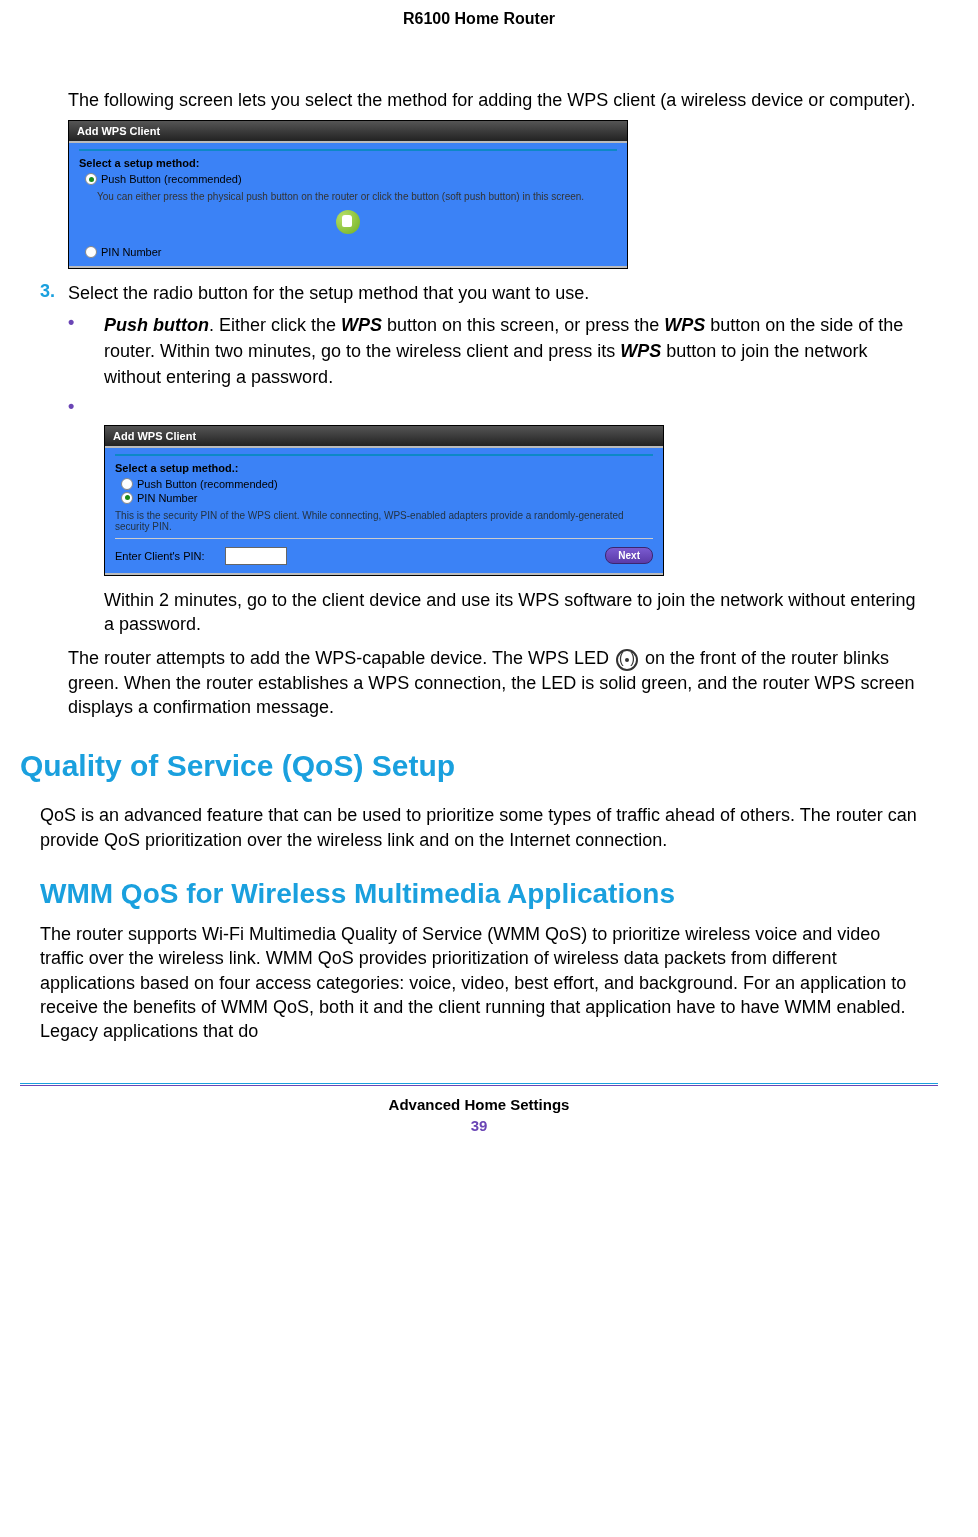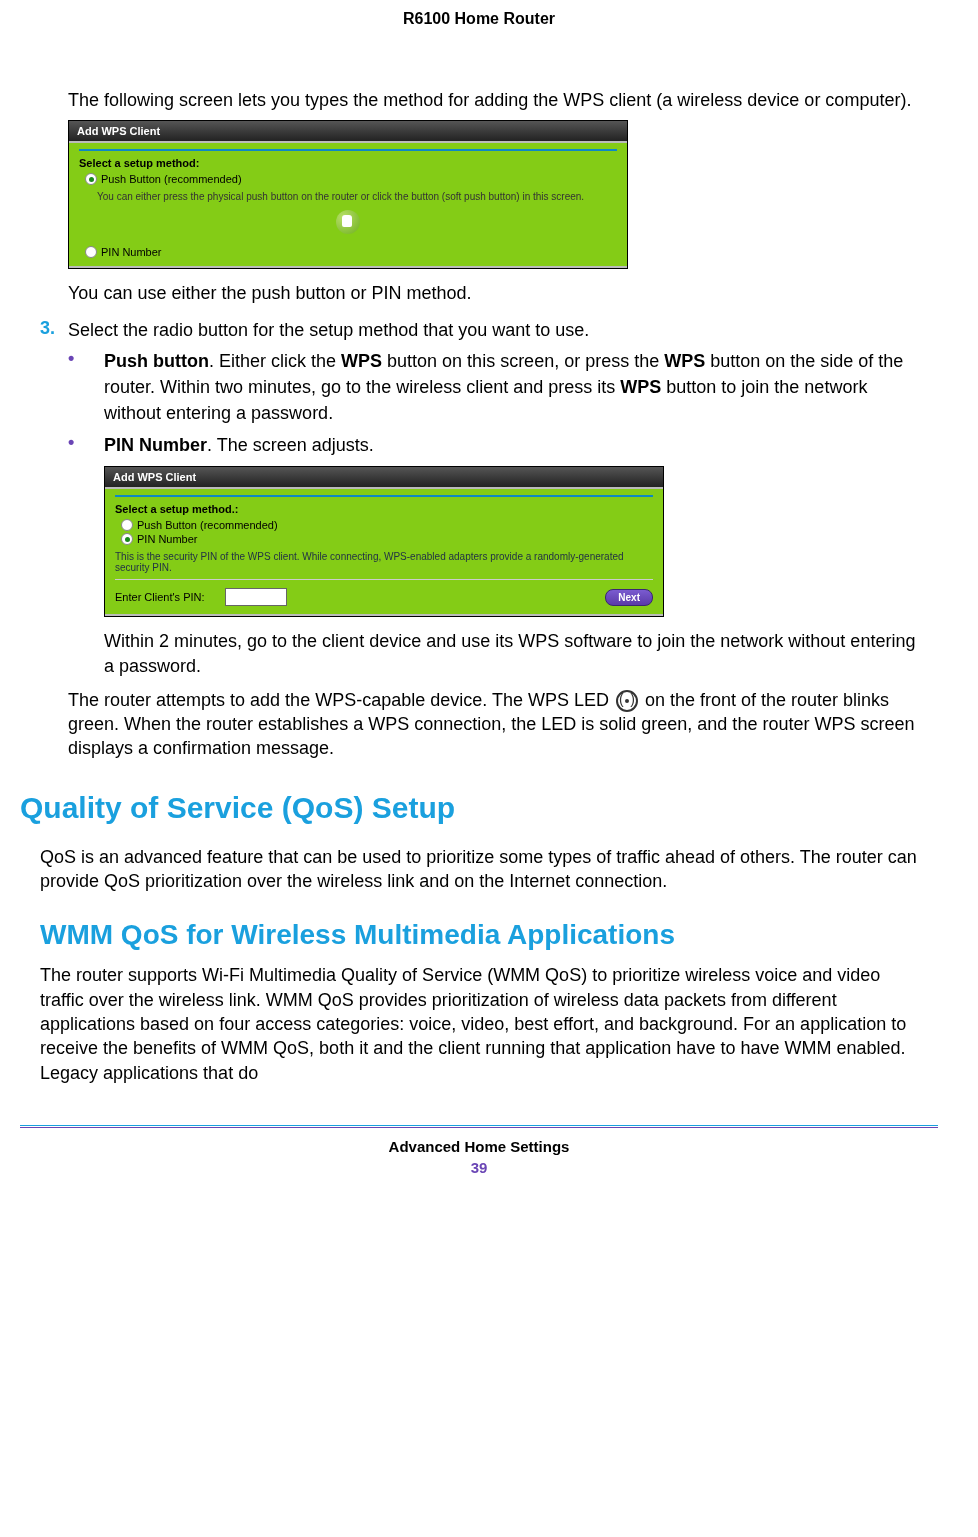--- a/index.html
+++ b/index.html
@@ -57,42 +57,42 @@
     font-size: 18px;
     width: 36px;
     flex-shrink: 0;
     font-weight: bold;
   }
   .bullet-txt {
     font-size: 18px;
     color: #000;
     line-height: 1.45;
   }
-  .bold { font-weight: bold; }
+  .bold { font-weight: bold; font-style: italic; }
   .screenshot-box {
     margin: 8px 0 12px 28px;
     border: 1px solid #000;
     width: 558px;
     background: #f2f2f2;
   }
   .screenshot-box2 {
     margin: 8px 0 12px 64px;
     border: 1px solid #000;
     width: 558px;
     background: #f2f2f2;
   }
   .panel-header {
     background: linear-gradient(#555, #222);
     color: #fff;
     font-size: 11px;
     font-weight: bold;
     padding: 4px 8px;
   }
   .panel-body {
-    background: #84cc16;
+    background: #3b82f6;
     padding: 6px 10px 6px 10px;
     border-top: 2px solid #bbb;
     border-bottom: 2px solid #bbb;
     font-size: 11px;
     color: #000;
   }
   .blue-rule {
     height: 2px;
     background: #0d88c6;
     margin: 0 0 6px 0;
@@ -197,21 +197,21 @@
   .footer-num {
     text-align: center; font-size: 15px; font-weight: bold; color: #6a45b5; margin-top: 4px;
   }
 </style>
 </head>
 <body>
 
 <div class="page">
   <div class="header-title">R6100 Home Router</div>
 
-  <div class="body-text">The following screen lets you types the method for adding the WPS client (a wireless device or computer).</div>
+  <div class="body-text">The following screen lets you select the method for adding the WPS client (a wireless device or computer).</div>
 
   <div class="screenshot-box">
     <div class="panel-header">Add WPS Client</div>
     <div class="panel-body">
       <div class="blue-rule"></div>
       <div class="setup-label">Select a setup method:</div>
       <div class="radio-line">
         <span class="radio sel"></span>
         <span>Push Button (recommended)</span>
       </div>
@@ -219,39 +219,35 @@
       <div class="wps-btn-row">
         <span class="wps-circle"></span>
       </div>
       <div class="radio-line">
         <span class="radio"></span>
         <span>PIN Number</span>
       </div>
     </div>
   </div>
 
-  <div class="body-text">You can use either the push button or PIN method.</div>
 
   <div class="step">
     <div class="step-num">3.</div>
     <div class="step-txt">Select the radio button for the setup method that you want to use.</div>
   </div>
 
   <div class="bullet-row">
     <div class="bullet-dot">•</div>
     <div class="bullet-txt">
       <span class="bold">Push button</span><span>. Either click the </span><span class="bold">WPS</span><span> button on this screen, or press the </span><span class="bold">WPS</span><span> button on the side of the router. Within two minutes, go to the wireless client and press its </span><span class="bold">WPS</span><span> button to join the network without entering a password.</span>
     </div>
   </div>
 
   <div class="bullet-row">
     <div class="bullet-dot">•</div>
-    <div class="bullet-txt">
-      <span class="bold">PIN Number</span><span>. The screen adjusts.</span>
-    </div>
   </div>
 
   <div class="screenshot-box2">
     <div class="panel-header">Add WPS Client</div>
     <div class="panel-body">
       <div class="blue-rule"></div>
       <div class="setup-label">Select a setup method.:</div>
       <div class="radio-line">
         <span class="radio"></span>
         <span>Push Button (recommended)</span>

